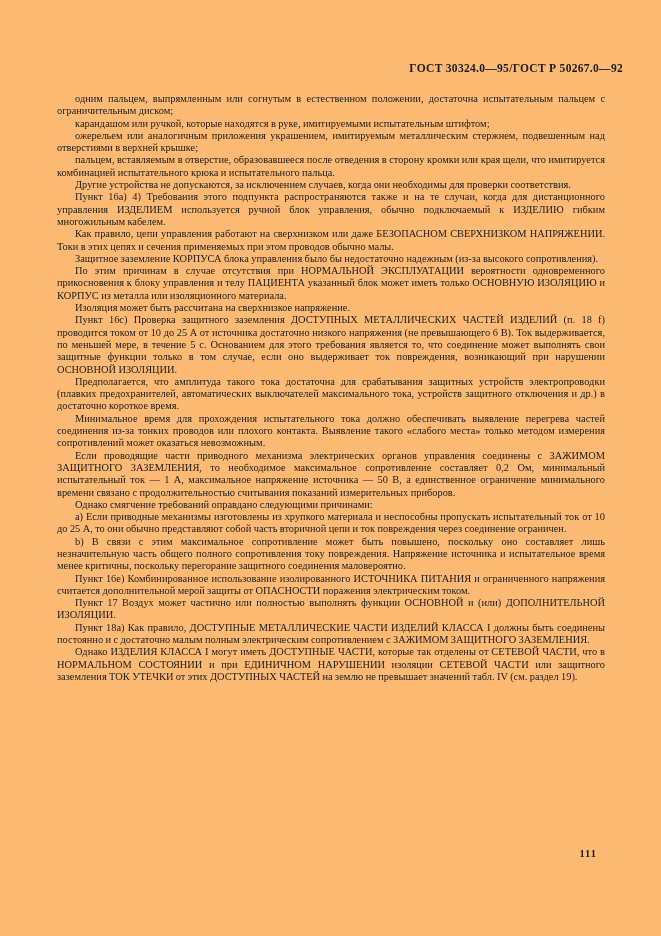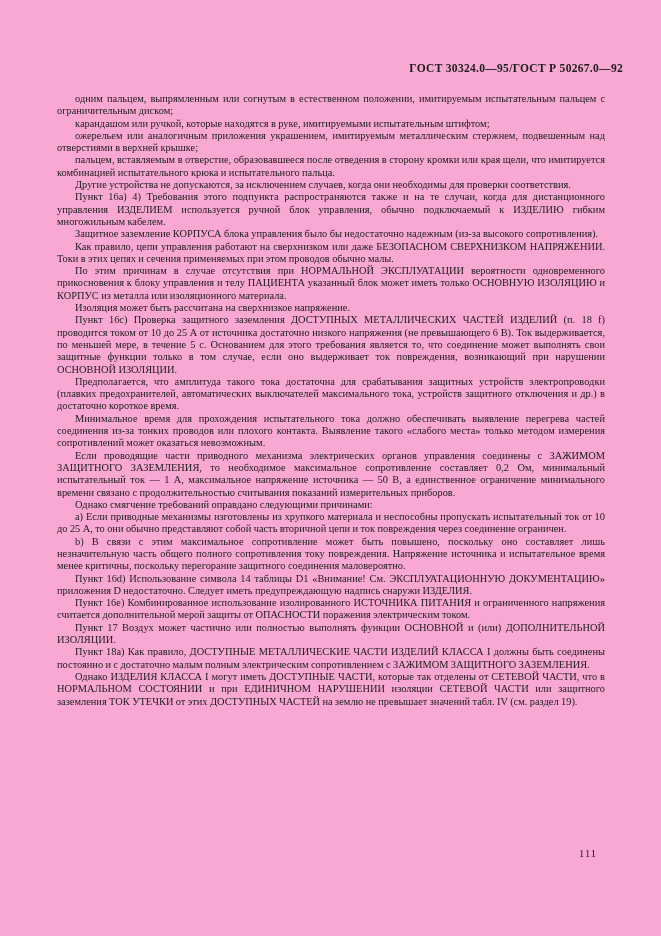--- a/index.html
+++ b/index.html
@@ -4,21 +4,21 @@
 <style>
   html, body {
     margin: 0;
     padding: 0;
     background: #f7f7f6;
   }
   .page {
     position: relative;
     width: 661px;
     height: 936px;
-    background: #f9a8d4;
+    background: #fdba74;
     overflow: hidden;
     font-family: "Liberation Serif", "DejaVu Serif", serif;
     color: #1c1c1c;
   }
   .doc-header {
     position: absolute;
     top: 62px;
     right: 38px;
     font-size: 11.5px;
     font-weight: bold;
@@ -41,48 +41,48 @@
     hyphens: auto;
     -webkit-hyphens: auto;
     word-spacing: -0.2px;
   }
   .page-number {
     position: absolute;
     top: 848px;
     right: 64px;
     font-size: 10.5px;
     letter-spacing: 1px;
+    font-weight: bold;
   }
 </style>
 </head>
 <body>
 
 <div class="page">
 
   <div class="doc-header">ГОСТ 30324.0—95/ГОСТ Р 50267.0—92</div>
 
   <div class="content">
-    <p>одним пальцем, выпрямленным или согнутым в естественном положении, имитируемым испытательным пальцем с ограничительным диском;</p>
+    <p>одним пальцем, выпрямленным или согнутым в естественном положении, достаточна испытательным пальцем с ограничительным диском;</p>
     <p>карандашом или ручкой, которые находятся в руке, имитируемыми испытательным штифтом;</p>
     <p>ожерельем или аналогичным приложения украшением, имитируемым металлическим стержнем, подвешенным над отверстиями в верхней крышке;</p>
     <p>пальцем, вставляемым в отверстие, образовавшееся после отведения в сторону кромки или края щели, что имитируется комбинацией испытательного крюка и испытательного пальца.</p>
     <p>Другие устройства не допускаются, за исключением случаев, когда они необходимы для проверки соответствия.</p>
     <p>Пункт 16а) 4) Требования этого подпункта распространяются также и на те случаи, когда для дистанционного управления ИЗДЕЛИЕМ используется ручной блок управления, обычно подключаемый к ИЗДЕЛИЮ гибким многожильным кабелем.</p>
+    <p>Как правило, цепи управления работают на сверхнизком или даже БЕЗОПАСНОМ СВЕРХНИЗКОМ НАПРЯЖЕНИИ. Токи в этих цепях и сечения применяемых при этом проводов обычно малы.</p>
     <p>Защитное заземление КОРПУСА блока управления было бы недостаточно надежным (из-за высокого сопротивления).</p>
-    <p>Как правило, цепи управления работают на сверхнизком или даже БЕЗОПАСНОМ СВЕРХНИЗКОМ НАПРЯЖЕНИИ. Токи в этих цепях и сечения применяемых при этом проводов обычно малы.</p>
     <p>По этим причинам в случае отсутствия при НОРМАЛЬНОЙ ЭКСПЛУАТАЦИИ вероятности одновременного прикосновения к блоку управления и телу ПАЦИЕНТА указанный блок может иметь только ОСНОВНУЮ ИЗОЛЯЦИЮ и КОРПУС из металла или изоляционного материала.</p>
     <p>Изоляция может быть рассчитана на сверхнизкое напряжение.</p>
     <p>Пункт 16с) Проверка защитного заземления ДОСТУПНЫХ МЕТАЛЛИЧЕСКИХ ЧАСТЕЙ ИЗДЕЛИЙ (п. 18 f) проводится током от 10 до 25 А от источника достаточно низкого напряжения (не превышающего 6 В). Ток выдерживается, по меньшей мере, в течение 5 с. Основанием для этого требования является то, что соединение может выполнять свои защитные функции только в том случае, если оно выдерживает ток повреждения, возникающий при нарушении ОСНОВНОЙ ИЗОЛЯЦИИ.</p>
     <p>Предполагается, что амплитуда такого тока достаточна для срабатывания защитных устройств электропроводки (плавких предохранителей, автоматических выключателей максимального тока, устройств защитного отключения и др.) в достаточно короткое время.</p>
     <p>Минимальное время для прохождения испытательного тока должно обеспечивать выявление перегрева частей соединения из-за тонких проводов или плохого контакта. Выявление такого «слабого места» только методом измерения сопротивлений может оказаться невозможным.</p>
     <p>Если проводящие части приводного механизма электрических органов управления соединены с ЗАЖИМОМ ЗАЩИТНОГО ЗАЗЕМЛЕНИЯ, то необходимое максимальное сопротивление составляет 0,2 Ом, минимальный испытательный ток — 1 А, максимальное напряжение источника — 50 В, а единственное ограничение минимального времени связано с продолжительностью считывания показаний измерительных приборов.</p>
     <p>Однако смягчение требований оправдано следующими причинами:</p>
     <p>а) Если приводные механизмы изготовлены из хрупкого материала и неспособны пропускать испытательный ток от 10 до 25 А, то они обычно представляют собой часть вторичной цепи и ток повреждения через соединение ограничен.</p>
     <p>b) В связи с этим максимальное сопротивление может быть повышено, поскольку оно составляет лишь незначительную часть общего полного сопротивления току повреждения. Напряжение источника и испытательное время менее критичны, поскольку перегорание защитного соединения маловероятно.</p>
-    <p>Пункт 16d) Использование символа 14 таблицы D1 «Внимание! См. ЭКСПЛУАТАЦИОННУЮ ДОКУМЕНТАЦИЮ» приложения D недостаточно. Следует иметь предупреждающую надпись снаружи ИЗДЕЛИЯ.</p>
     <p>Пункт 16е) Комбинированное использование изолированного ИСТОЧНИКА ПИТАНИЯ и ограниченного напряжения считается дополнительной мерой защиты от ОПАСНОСТИ поражения электрическим током.</p>
     <p>Пункт 17 Воздух может частично или полностью выполнять функции ОСНОВНОЙ и (или) ДОПОЛНИТЕЛЬНОЙ ИЗОЛЯЦИИ.</p>
     <p>Пункт 18а) Как правило, ДОСТУПНЫЕ МЕТАЛЛИЧЕСКИЕ ЧАСТИ ИЗДЕЛИЙ КЛАССА I должны быть соединены постоянно и с достаточно малым полным электрическим сопротивлением с ЗАЖИМОМ ЗАЩИТНОГО ЗАЗЕМЛЕНИЯ.</p>
     <p>Однако ИЗДЕЛИЯ КЛАССА I могут иметь ДОСТУПНЫЕ ЧАСТИ, которые так отделены от СЕТЕВОЙ ЧАСТИ, что в НОРМАЛЬНОМ СОСТОЯНИИ и при ЕДИНИЧНОМ НАРУШЕНИИ изоляции СЕТЕВОЙ ЧАСТИ или защитного заземления ТОК УТЕЧКИ от этих ДОСТУПНЫХ ЧАСТЕЙ на землю не превышает значений табл. IV (см. раздел 19).</p>
   </div>
 
   <div class="page-number">111</div>
 
 </div>
 

